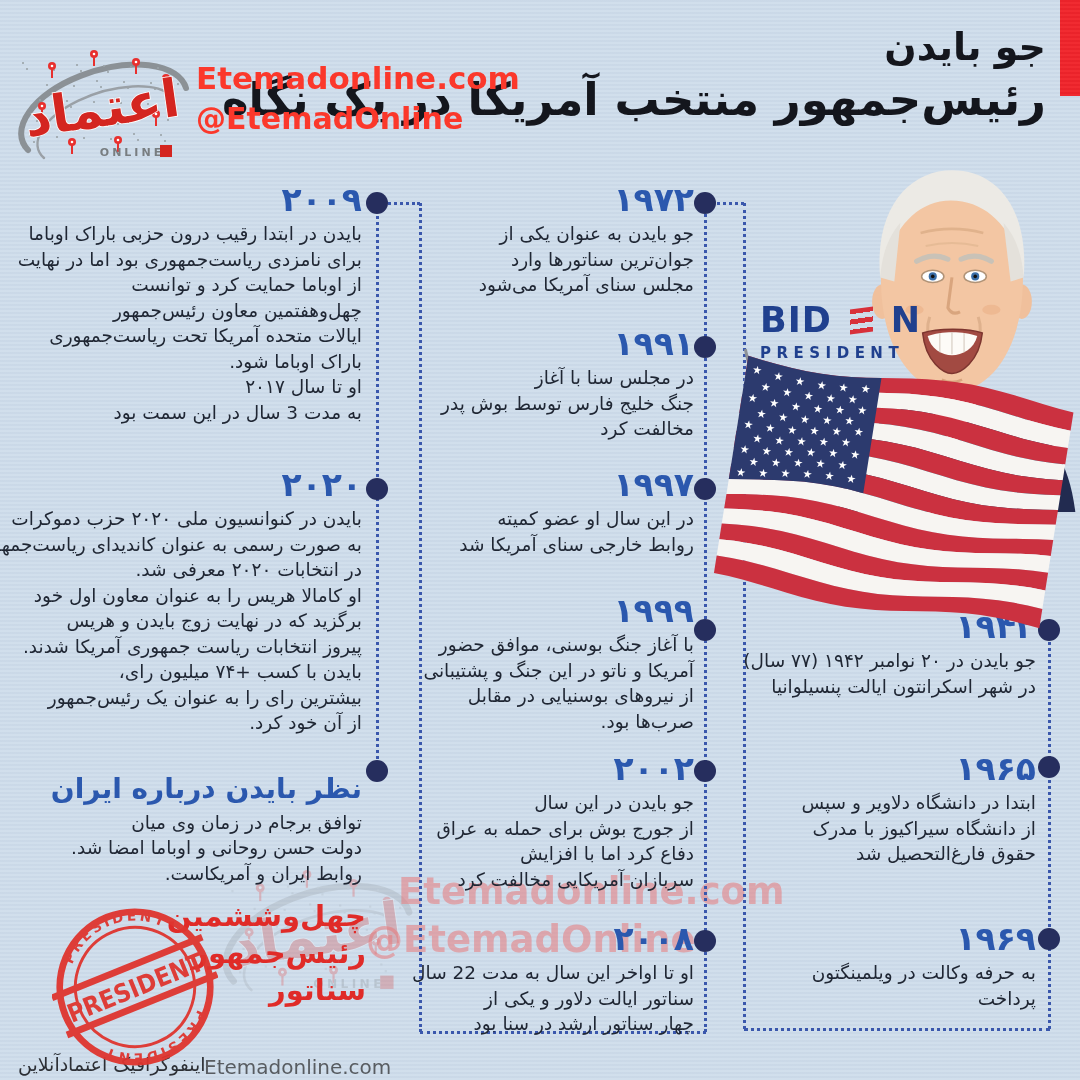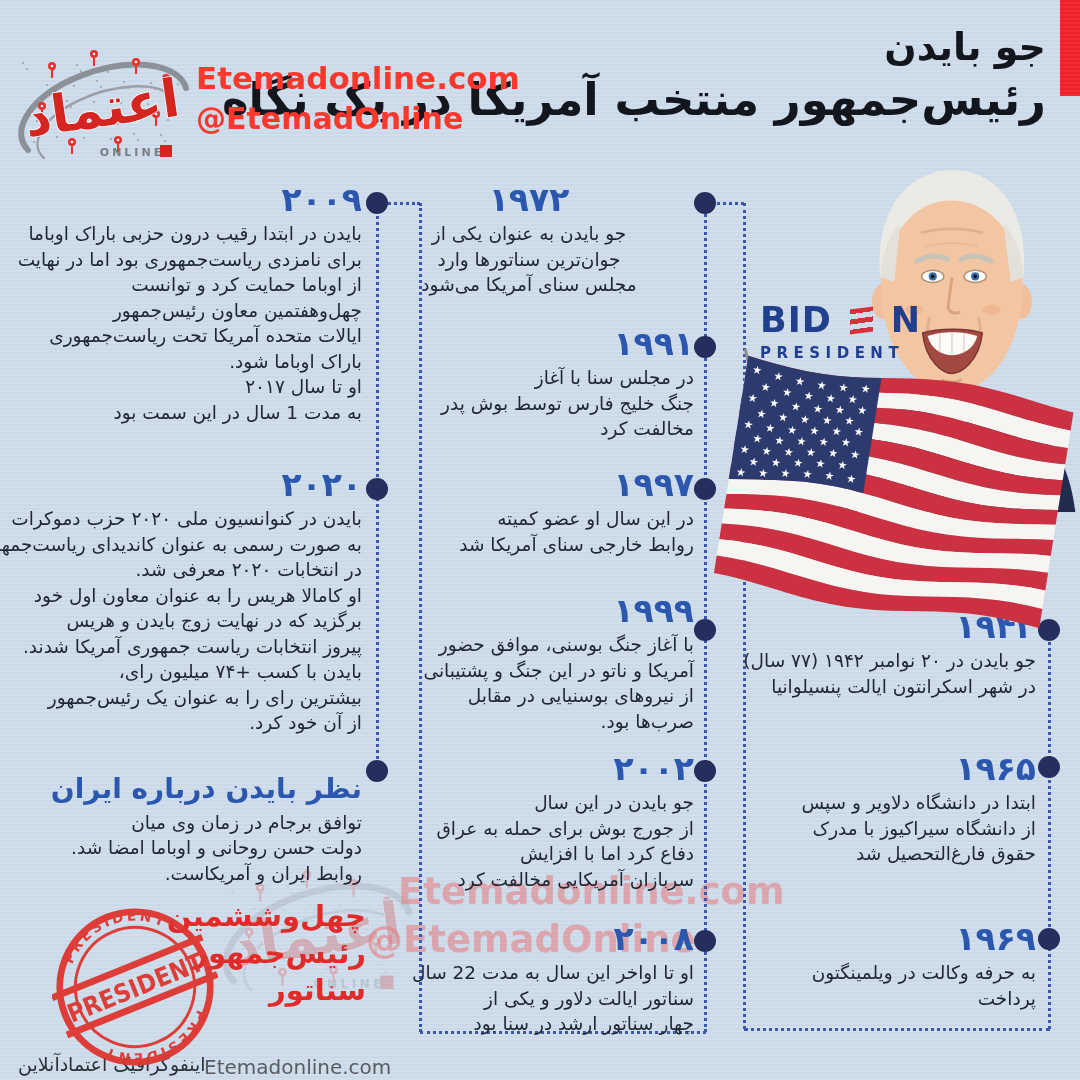--- a/index.html
+++ b/index.html
@@ -32,21 +32,21 @@
   .col{position:absolute;inset:0;z-index:3;}
   .entry{position:absolute;direction:rtl;text-align:right;}
   .col-left  .entry{right:718px;width:345px;}
   .col-mid   .entry{right:386px;width:330px;}
   .col-right .entry{right:44px;width:320px;}
   .year{font-size:33px;font-weight:800;color:var(--blue);line-height:1;}
   .iran-heading{font-size:28px;font-weight:800;color:var(--blue);line-height:1.1;margin-top:24px;}
   .body{margin-top:5px;font-size:18.5px;line-height:25.5px;color:var(--body);}
   .line{white-space:nowrap;}
   #e2009{top:183px;} #e2020{top:468px;} #eiran{top:750px;}
-  #e1972{top:183px;text-align:center;} #e1991{top:327px;} #e1997{top:468px;}
+  #e1972{top:183px;} #e1991{top:327px;} #e1997{top:468px;}
   #e1999{top:594px;} #e2002{top:752px;} #e2008{top:922px;}
   #e1942{top:610px;} #e1965{top:752px;} #e1969{top:922px;}
 
   
   .dotv{position:absolute;width:0;border-left:3px dotted var(--dotblue);z-index:2;}
   .doth{position:absolute;height:0;border-top:3px dotted var(--dotblue);z-index:2;}
   .bullet{position:absolute;width:22px;height:22px;border-radius:50%;background:var(--navy);z-index:4;}
 
   
   #portrait{position:absolute;left:828px;top:148px;width:256px;height:364px;z-index:4;overflow:visible;}
@@ -247,21 +247,21 @@
     <div class="entry" id="e2009">
       <div class="year">۲۰۰۹</div>
       <div class="body">
         <div class="line">بایدن در ابتدا رقیب درون حزبی باراک اوباما</div>
         <div class="line">برای نامزدی ریاست‌جمهوری بود اما در نهایت</div>
         <div class="line">از اوباما حمایت کرد و توانست</div>
         <div class="line">چهل‌وهفتمین معاون رئیس‌جمهور</div>
         <div class="line">ایالات متحده آمریکا تحت ریاست‌جمهوری</div>
         <div class="line">باراک اوباما شود.</div>
         <div class="line">او تا سال ۲۰۱۷</div>
-        <div class="line">به مدت 1 سال در این سمت بود</div>
+        <div class="line">به مدت 3 سال در این سمت بود</div>
       </div>
     </div>
     <div class="entry" id="e2020">
       <div class="year">۲۰۲۰</div>
       <div class="body">
         <div class="line">بایدن در کنوانسیون ملی ۲۰۲۰ حزب دموکرات</div>
         <div class="line">به صورت رسمی به عنوان کاندیدای ریاست‌جمهوری</div>
         <div class="line">در انتخابات ۲۰۲۰ معرفی شد.</div>
         <div class="line">او کامالا هریس را به عنوان معاون اول خود</div>
         <div class="line">برگزید که در نهایت زوج بایدن و هریس</div>

